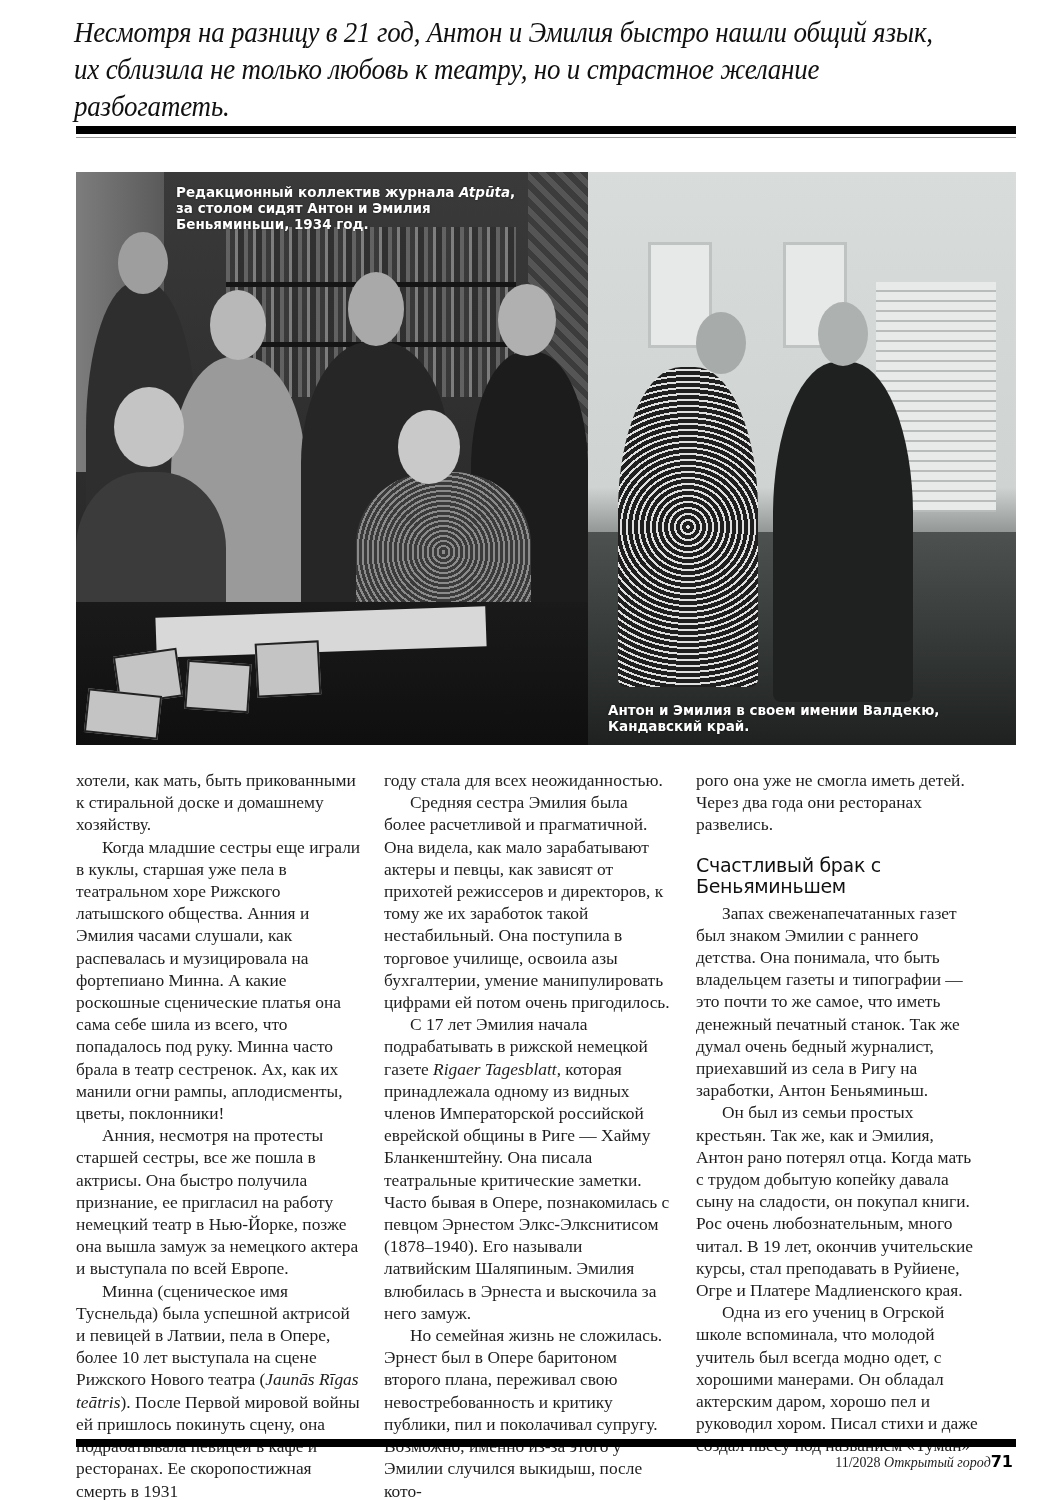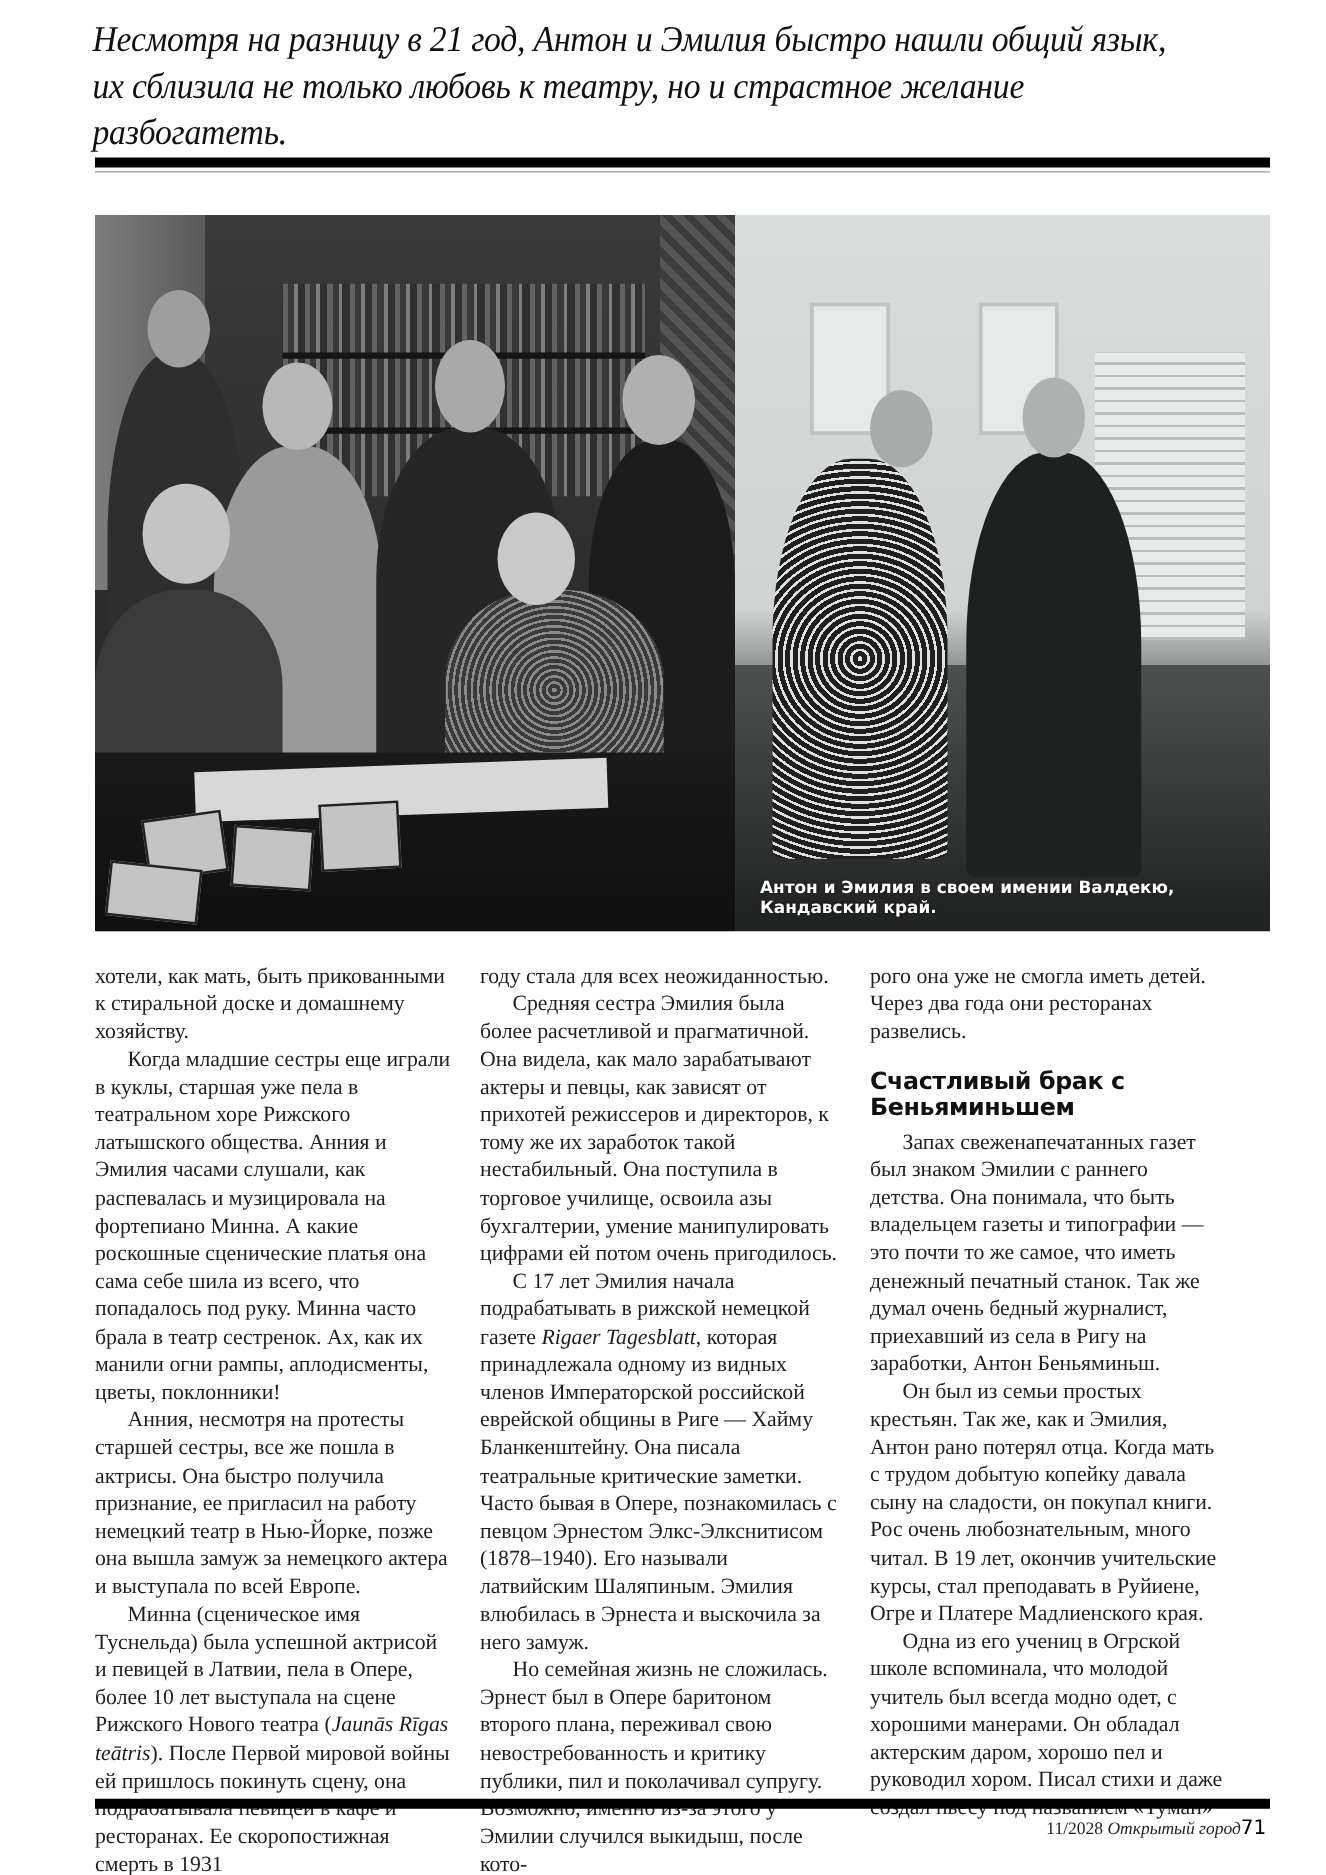--- a/index.html
+++ b/index.html
@@ -57,30 +57,30 @@
       font-size: 17.4px; line-height: 22.2px; color: #1e1e1e;
       text-align: left; hyphens: manual;
     }
     .col p { margin: 0; font-family: Liberation Serif, serif; }
     .col p.indent { text-indent: 26px; }
     .col-1 { left: 76px; }
     .col-2 { left: 384px; }
     .col-3 { left: 696px; }
     .subhead {
       font-family: "DejaVu Sans", "Liberation Sans", sans-serif;
-      font-weight: bold; font-size: 19px; line-height: 21px; color: #111;
+      font-weight: normal; font-size: 19px; line-height: 21px; color: #111;
       margin: 19px 0 5px 0; letter-spacing: -0.3px;
     }
     .rule-bottom { position: absolute; left: 76px; top: 1439px; width: 940px; height: 8px; background: #000; }
     .footer {
       position: absolute; right: 48px; top: 1452px;
       font-family: "Liberation Serif", "DejaVu Serif", serif; font-size: 14px; color: #222;
     }
     .footer .mag { font-style: italic; }
-    .footer .pg { font-family: "DejaVu Sans", "Liberation Sans", sans-serif; font-weight: normal; font-size: 16px; color: #000; }
+    .footer .pg { font-family: "DejaVu Sans", "Liberation Sans", sans-serif; font-weight: bold; font-size: 16px; color: #000; }
   </style>
 </head>
 <body>
 
 <div class="lead">Несмотря на разницу в 21 год, Антон и Эмилия быстро нашли общий язык, их сблизила не только любовь к театру, но и страстное желание разбогатеть.</div>
 <div class="rule-top"></div>
 <div class="rule-top-thin"></div>
 
 <div class="photos">
   <div class="photo-left">
@@ -109,20 +109,21 @@
     <div class="person" style="left:280px;top:300px;width:175px;height:160px;background:repeating-radial-gradient(circle at 50% 50%,#8a8a8a 0 2px,#3a3a3a 2px 5px);"></div>
     <div class="head" style="left:322px;top:238px;width:62px;height:74px;background:#c9c9c9;"></div>
 
     <div class="pl-table"></div>
     <div class="pl-papers"></div>
     <div class="pl-mag" style="left:40px;top:480px;width:60px;height:45px;transform:rotate(-8deg);"></div>
     <div class="pl-mag" style="left:110px;top:490px;width:60px;height:45px;transform:rotate(4deg);"></div>
     <div class="pl-mag" style="left:180px;top:470px;width:60px;height:50px;transform:rotate(-3deg);"></div>
     <div class="pl-mag" style="left:10px;top:520px;width:70px;height:40px;transform:rotate(6deg);"></div>
 
+    <div class="caption caption-left"><span>Редакционный коллектив журнала </span><i>Atpūta</i><span>, за столом сидят Антон и Эмилия Беньяминьши, 1934 год.</span></div>
   </div>
 
   <div class="photo-right">
     <div class="pr-house"></div>
     <div class="pr-window" style="left:60px;top:70px;"></div>
     <div class="pr-window" style="left:195px;top:70px;"></div>
     <div class="pr-stairs"></div>
     <div class="pr-grass"></div>
 
     <div class="person" style="left:30px;top:195px;width:140px;height:320px;background:repeating-radial-gradient(circle at 50% 50%,#e0e0e0 0 2px,#1f1f1f 2px 6px);"></div>

